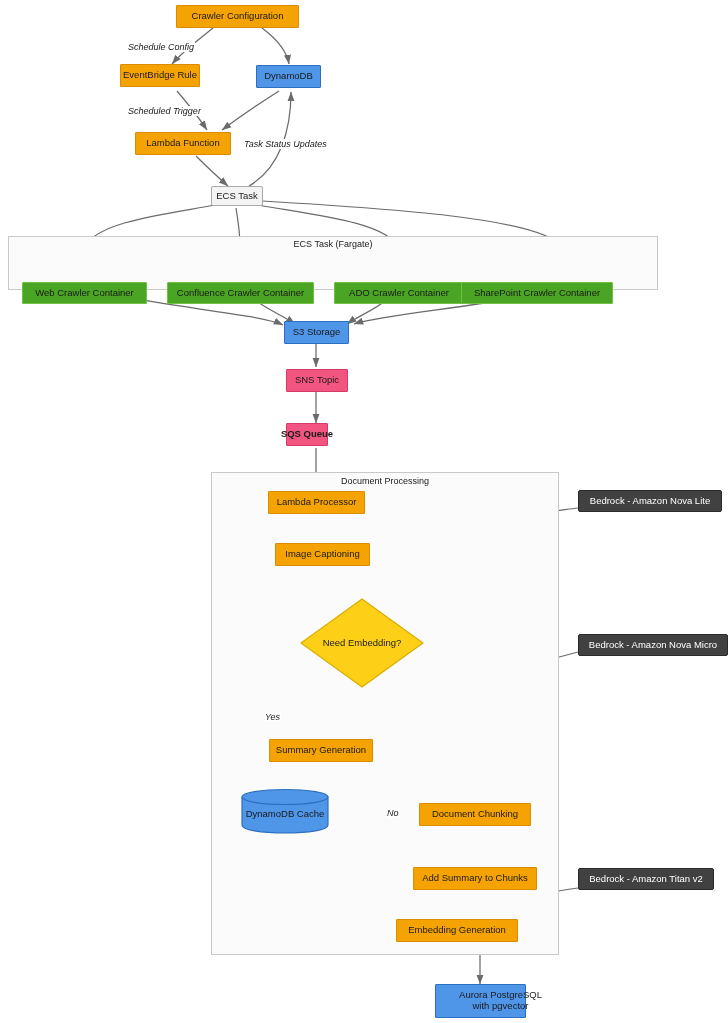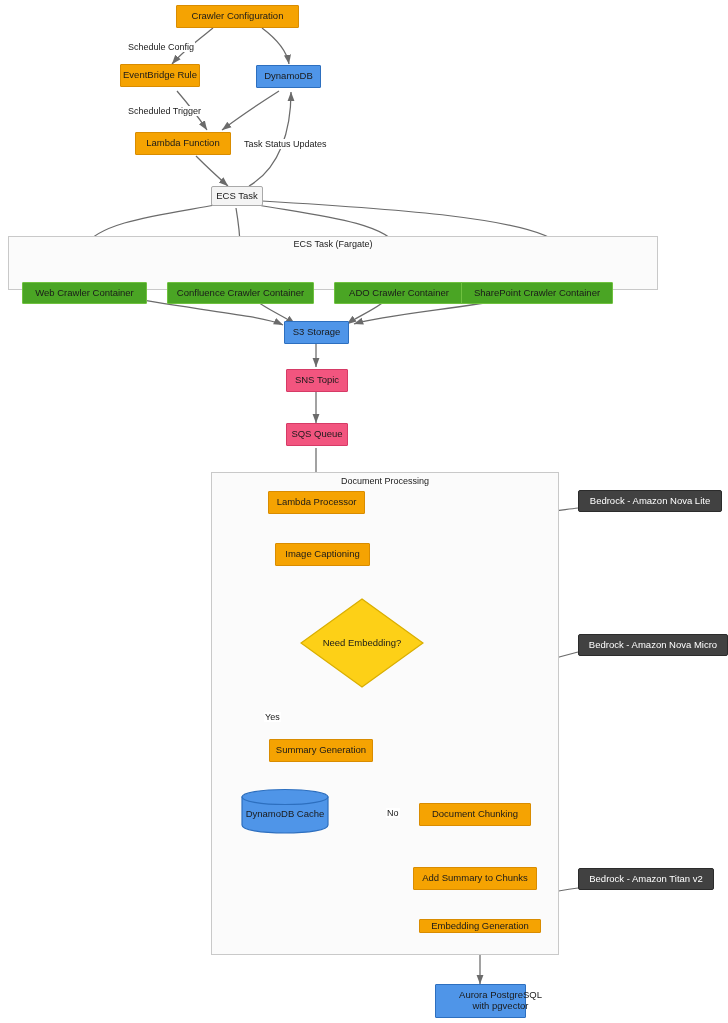--- a/index.html
+++ b/index.html
@@ -112,20 +112,21 @@
     text-align: center;
   }
   .edge-label {
     position: absolute;
     font-size: 9px;
     color: #1a1a1a;
     white-space: nowrap;
     background: #ffffff;
     z-index: 4;
     padding: 0 1px;
+    font-style: italic;
   }
   .multiline { white-space: pre; padding-left: 40px; }
 </style>
 </head>
 <body>
 
 <div id="diagram-root">
 
   <div class="subgraph" style="left:8px; top:236px; width:650px; height:54px;"></div>
   <div class="subgraph-title" style="left:283px; top:239px; width:100px;">ECS Task (Fargate)</div>
@@ -222,21 +223,21 @@
   <div class="node n-green" style="left:167px; top:252px; width:147px; height:22px;">Confluence Crawler Container</div>
 
   <div class="node n-green" style="left:334px; top:252px; width:130px; height:22px;">ADO Crawler Container</div>
 
   <div class="node n-green" style="left:461px; top:252px; width:152px; height:22px;">SharePoint Crawler Container</div>
 
   <div class="node n-blue" style="left:284px; top:321px; width:65px; height:23px;">S3 Storage</div>
 
   <div class="node n-pink" style="left:286px; top:369px; width:62px; height:23px;">SNS Topic</div>
 
-  <div class="node n-pink" style="left:286px; top:423px; width:62px; height:23px;">SQS Queue</div>
+  <div class="node n-pink" style="left:286px; top:423px; width:42px; height:23px;font-weight:bold;">SQS Queue</div>
 
   <div class="node n-orange" style="left:268px; top:491px; width:97px; height:23px;">Lambda Processor</div>
 
   <div class="node n-orange" style="left:275px; top:543px; width:95px; height:23px;">Image Captioning</div>
 
   <div class="node n-diamond" style="left:300px; top:598px; width:124px; height:90px;">
     <svg class="dia-shape" viewBox="0 0 124 90" preserveAspectRatio="none" xmlns="http://www.w3.org/2000/svg">
       <polygon points="62,1 123,45 62,89 1,45" fill="#fdd017" stroke="#d9ae00" stroke-width="1.3"></polygon>
     </svg>
     <span class="dia-label">Need Embedding?</span>
@@ -249,21 +250,21 @@
       <path d="M1,9 L1,37 C1,42 20,45 44,45 C68,45 87,42 87,37 L87,9 Z" fill="#4f95e8" stroke="#2d6fbf" stroke-width="1.2"></path>
       <ellipse cx="44" cy="9" rx="43" ry="7.5" fill="#4f95e8" stroke="#2d6fbf" stroke-width="1.2"></ellipse>
     </svg>
     <span class="cyl-label" style="margin-top:6px;">DynamoDB Cache</span>
   </div>
 
   <div class="node n-orange" style="left:419px; top:803px; width:112px; height:23px;">Document Chunking</div>
 
   <div class="node n-orange" style="left:413px; top:867px; width:124px; height:23px;">Add Summary to Chunks</div>
 
-  <div class="node n-orange" style="left:419px; top:919px; width:122px; height:14px;">Embedding Generation</div>
+  <div class="node n-orange" style="left:396px; top:919px; width:122px; height:23px;">Embedding Generation</div>
 
   <div class="node n-blue multiline" style="left:435px; top:984px; width:91px; height:34px;">Aurora PostgreSQL
 with pgvector</div>
 
   <div class="node n-dark" style="left:578px; top:490px; width:144px; height:22px;">Bedrock - Amazon Nova Lite</div>
 
   <div class="node n-dark" style="left:578px; top:634px; width:150px; height:22px;">Bedrock - Amazon Nova Micro</div>
 
   <div class="node n-dark" style="left:578px; top:868px; width:136px; height:22px;">Bedrock - Amazon Titan v2</div>
 

